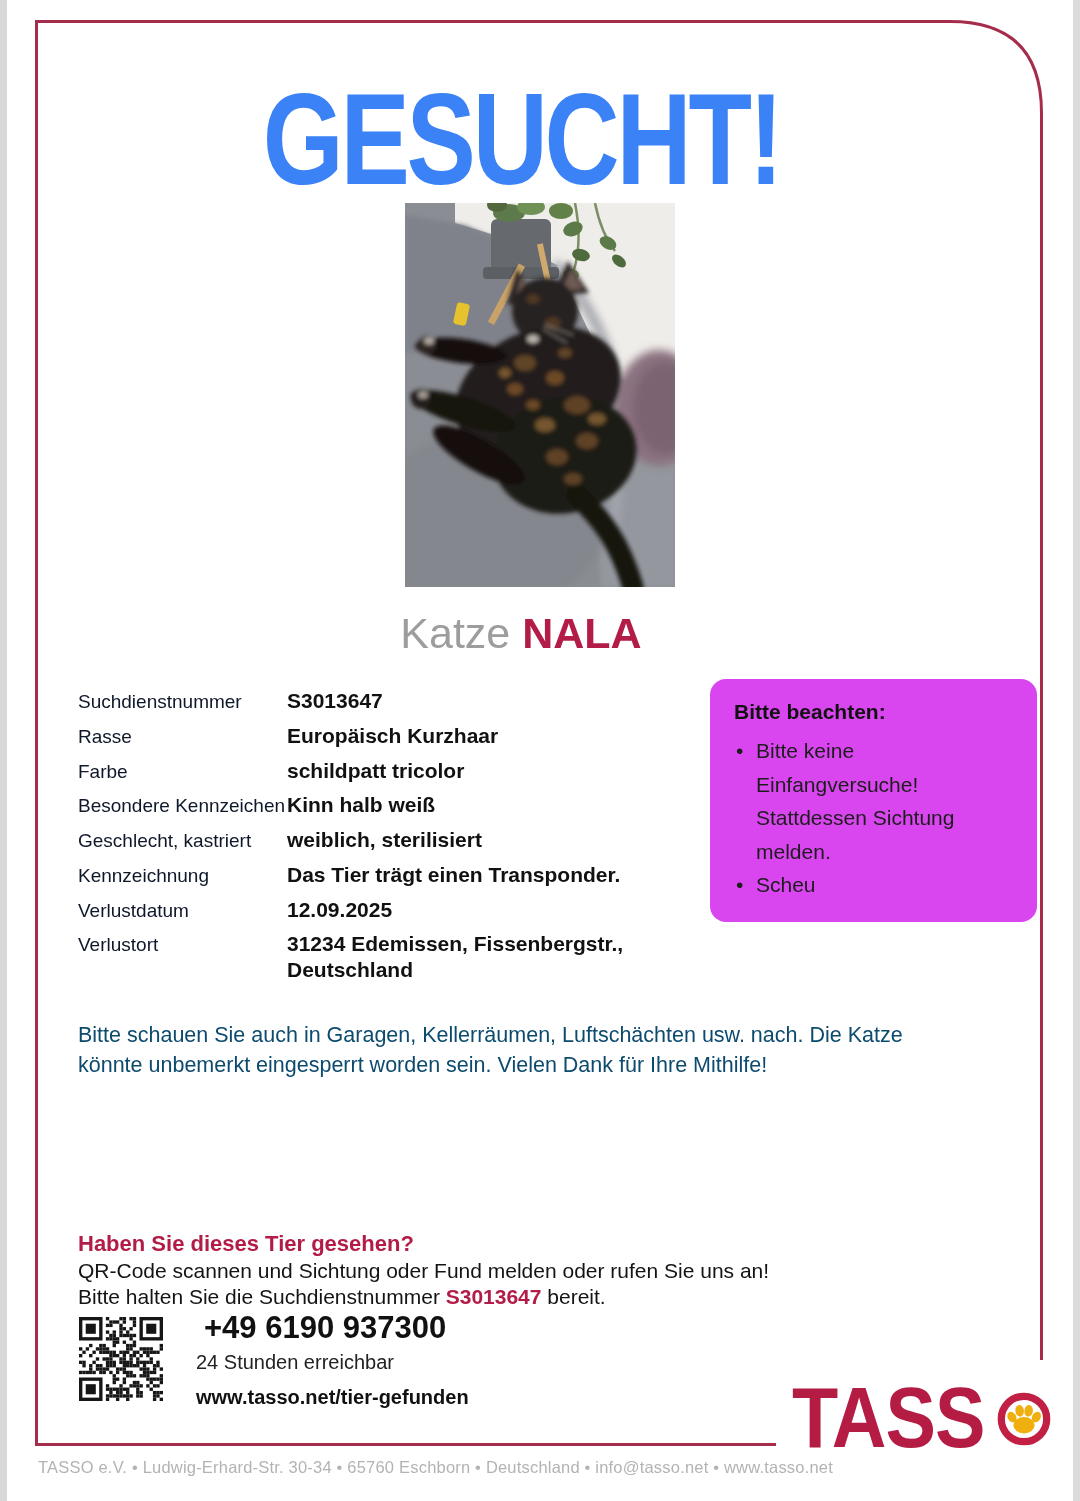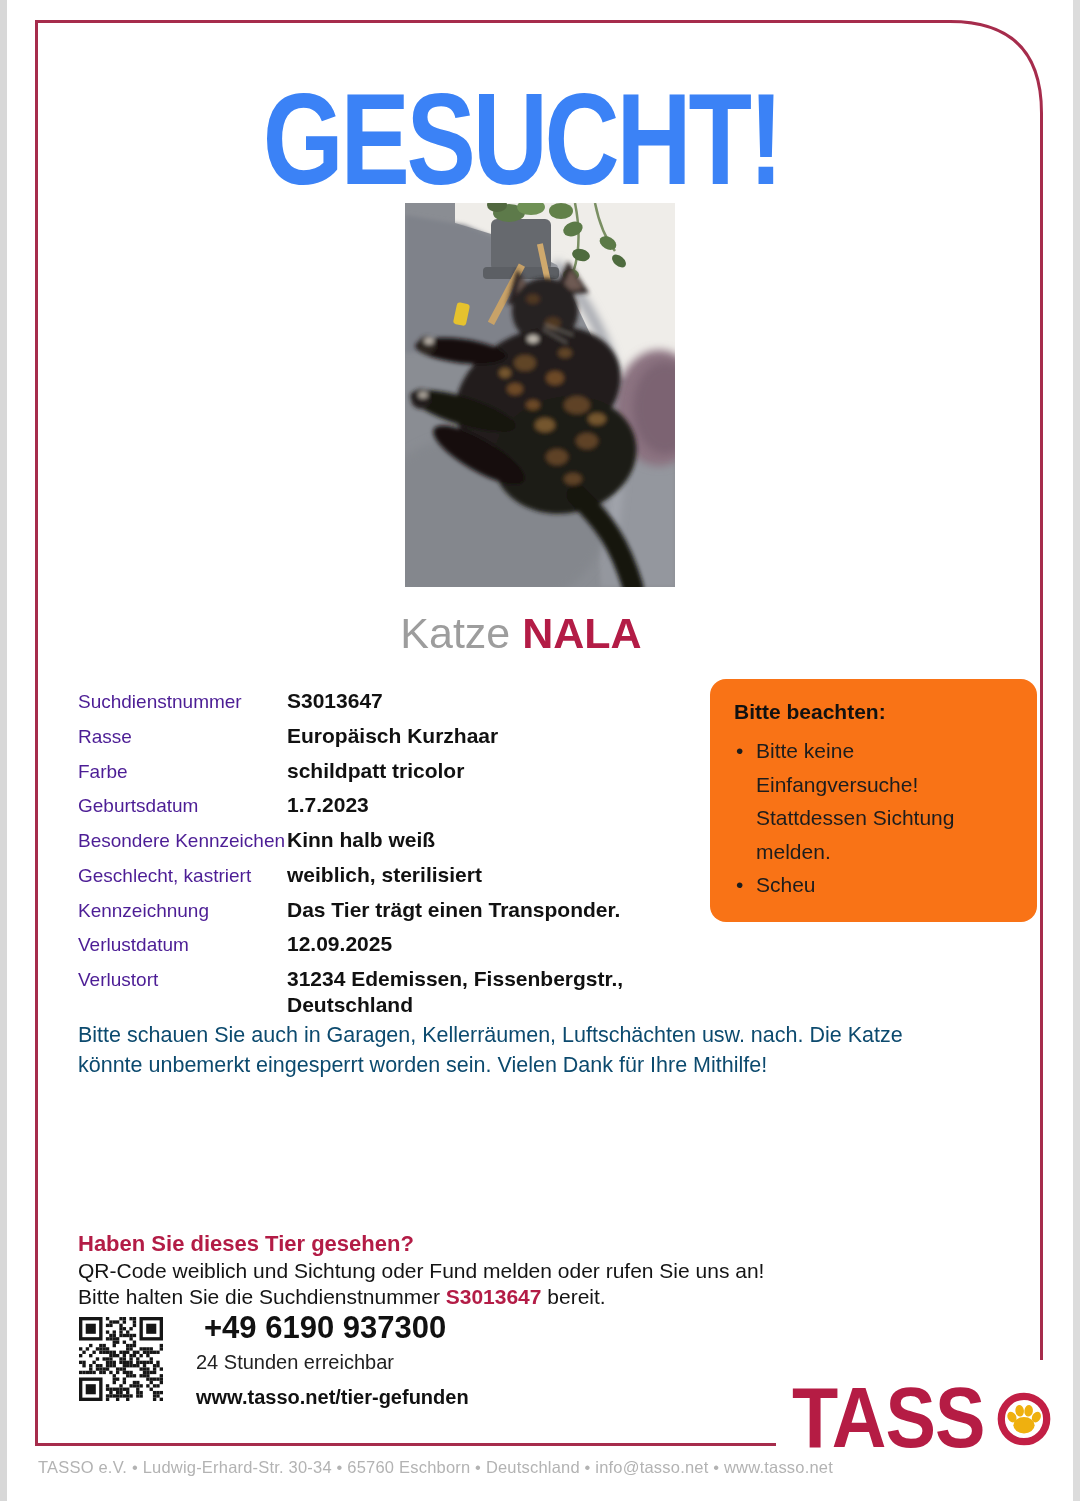--- a/index.html
+++ b/index.html
@@ -31,26 +31,26 @@
 
   .pet-title {
     position:absolute; left:0; right:38px; top:608px; text-align:center;
     font-size:43px; line-height:1.2; letter-spacing:0px;
   }
   .pet-title .species { color:#9d9d9d; font-weight:normal; }
   .pet-title .name { color:#B31C46; font-weight:bold;margin-top:36px; }
 
   .details-table { position:absolute; left:78px; top:688px; width:600px; }
   .detail-row { display:grid; grid-template-columns:209px 1fr; margin-bottom:9px; align-items:start; }
-  .detail-label { font-size:19px; color:#4c1d95; line-height:1.25; padding-top:2px; }
+  .detail-label { font-size:19px; color:#0f172a; line-height:1.25; padding-top:2px; }
   .detail-value { font-size:21px; font-weight:bold; color:#111; line-height:1.22; max-width:370px; }
 
   .notice-box {
     position:absolute; left:710px; top:679px; width:327px; min-height:196px;
-    background:#f97316; border-radius:16px; padding:21px 24px 20px 24px;
+    background:#d946ef; border-radius:16px; padding:21px 24px 20px 24px;
   }
   .notice-heading { font-size:21px; font-weight:bold; margin-bottom:10px; color:#111; }
   .notice-list { list-style:none; }
   .notice-list li { font-size:21px; line-height:1.6; color:#1d1d1d; padding-left:22px; position:relative; }
   .notice-list li::before { content:"\2022"; position:absolute; left:2px; }
 
   .info-paragraph {
     position:absolute; left:78px; top:1021px; width:890px;
     font-size:21.5px; line-height:1.38; color:#0c4a6e;
   }
@@ -191,24 +191,20 @@
   </div>
   <div class="detail-row">
     <div class="detail-label">Rasse</div>
     <div class="detail-value">Europäisch Kurzhaar</div>
   </div>
   <div class="detail-row">
     <div class="detail-label">Farbe</div>
     <div class="detail-value">schildpatt tricolor</div>
   </div>
   <div class="detail-row">
-    <div class="detail-label">Geburtsdatum</div>
-    <div class="detail-value">1.7.2023</div>
-  </div>
-  <div class="detail-row">
     <div class="detail-label">Besondere Kennzeichen</div>
     <div class="detail-value">Kinn halb weiß</div>
   </div>
   <div class="detail-row">
     <div class="detail-label">Geschlecht, kastriert</div>
     <div class="detail-value">weiblich, sterilisiert</div>
   </div>
   <div class="detail-row">
     <div class="detail-label">Kennzeichnung</div>
     <div class="detail-value">Das Tier trägt einen Transponder.</div>
@@ -227,21 +223,21 @@
   <div class="notice-heading">Bitte beachten:</div>
   <ul class="notice-list">
     <li>Bitte keine Einfangversuche! Stattdessen Sichtung melden.</li>
     <li>Scheu</li>
   </ul>
 </div>
 
 <div class="info-paragraph">Bitte schauen Sie auch in Garagen, Kellerräumen, Luftschächten usw. nach. Die Katze könnte unbemerkt eingesperrt worden sein. Vielen Dank für Ihre Mithilfe!</div>
 
 <div class="sighting-heading">Haben Sie dieses Tier gesehen?</div>
-<div class="sighting-line1">QR-Code weiblich und Sichtung oder Fund melden oder rufen Sie uns an!</div>
+<div class="sighting-line1">QR-Code scannen und Sichtung oder Fund melden oder rufen Sie uns an!</div>
 <div class="sighting-line2"><span>Bitte halten Sie die Suchdienstnummer </span><span class="sdn">S3013647</span><span> bereit.</span></div>
 
 <div class="qr-code">
   <svg viewBox="0 0 84 84" xmlns="http://www.w3.org/2000/svg">
       <rect x="26.88" y="0" width="3.36" height="3.36" fill="#161616"></rect>
       <rect x="40.32" y="0" width="3.36" height="3.36" fill="#161616"></rect>
       <rect x="43.68" y="0" width="3.36" height="3.36" fill="#161616"></rect>
       <rect x="50.4" y="0" width="3.36" height="3.36" fill="#161616"></rect>
       <rect x="53.76" y="0" width="3.36" height="3.36" fill="#161616"></rect>
       <rect x="30.24" y="3.36" width="3.36" height="3.36" fill="#161616"></rect>

